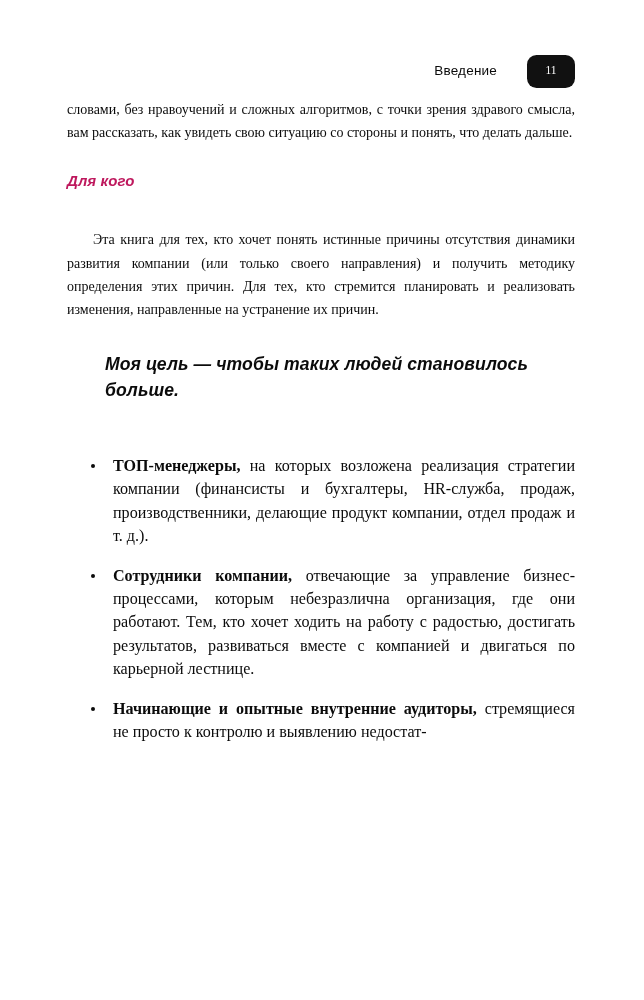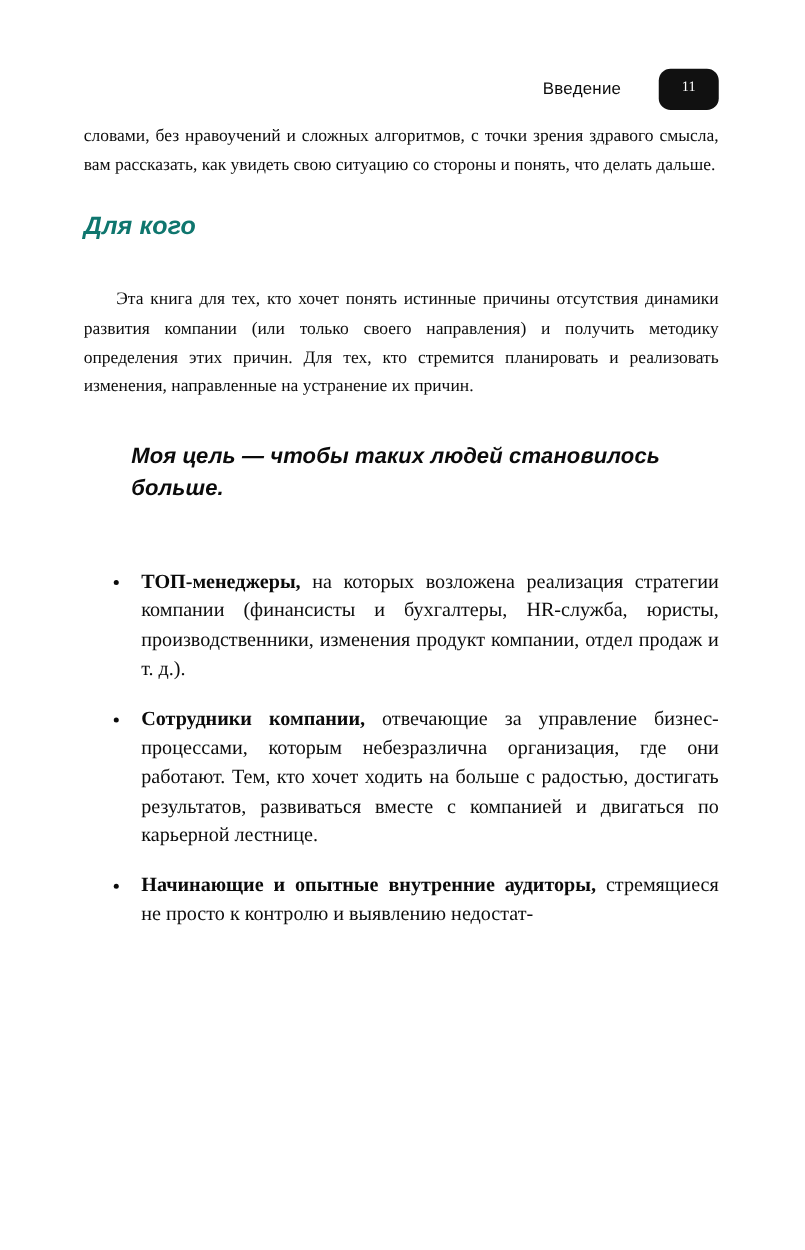--- a/index.html
+++ b/index.html
@@ -74,24 +74,24 @@
     display: inline-block;
     width: 26px;
   }
   .gap-para { height: 23px; }
 
   h2.section-heading {
     margin: 0;
     font-family: "Liberation Sans", "DejaVu Sans", sans-serif;
     font-weight: 700;
     font-style: italic;
-    font-size: 20px;
+    font-size: 15px;
     line-height: 22px;
     letter-spacing: 0.1px;
-    color: #0f766e;
+    color: #be185d;
   }
   .heading-space-before { height: 26px; }
   .heading-space-after  { height: 13px; }
 
   .pullquote {
     margin: 0;
     padding: 0 38px;
     text-align: left;
     font-family: "Liberation Sans", "DejaVu Sans", sans-serif;
     font-weight: 700;
@@ -162,25 +162,25 @@
     <div class="quote-space-before"></div>
     <p class="pullquote">Моя цель — чтобы таких людей становилось больше.</p>
     <div class="quote-space-after"></div>
 
 
     <div class="list-space-before"></div>
 
     <ul class="people-list">
       <li>
         <span class="bullet-dot"></span>
-        <span class="lead">ТОП-менеджеры,</span><span> на которых возложена реализация стратегии компании (финансисты и бухгалтеры, HR-служба, юристы, производственники, изменения продукт компании, отдел продаж и т. д.).</span>
+        <span class="lead">ТОП-менеджеры,</span><span> на которых возложена реализация стратегии компании (финансисты и бухгалтеры, HR-служба, продаж, производственники, делающие продукт компании, отдел продаж и т. д.).</span>
       </li>
       <li>
         <span class="bullet-dot"></span>
-        <span class="lead">Сотрудники компании,</span><span> отвечающие за управление бизнес-процессами, которым небезразлична организация, где они работают. Тем, кто хочет ходить на больше с радостью, достигать результатов, развиваться вместе с компанией и двигаться по карьерной лестнице.</span>
+        <span class="lead">Сотрудники компании,</span><span> отвечающие за управление бизнес-процессами, которым небезразлична организация, где они работают. Тем, кто хочет ходить на работу с радостью, достигать результатов, развиваться вместе с компанией и двигаться по карьерной лестнице.</span>
       </li>
       <li>
         <span class="bullet-dot"></span>
         <span class="lead">Начинающие и опытные внутренние аудиторы,</span><span> стремящиеся не просто к контролю и выявлению недостат-</span>
       </li>
     </ul>
 
   </div>
 </div>
 

